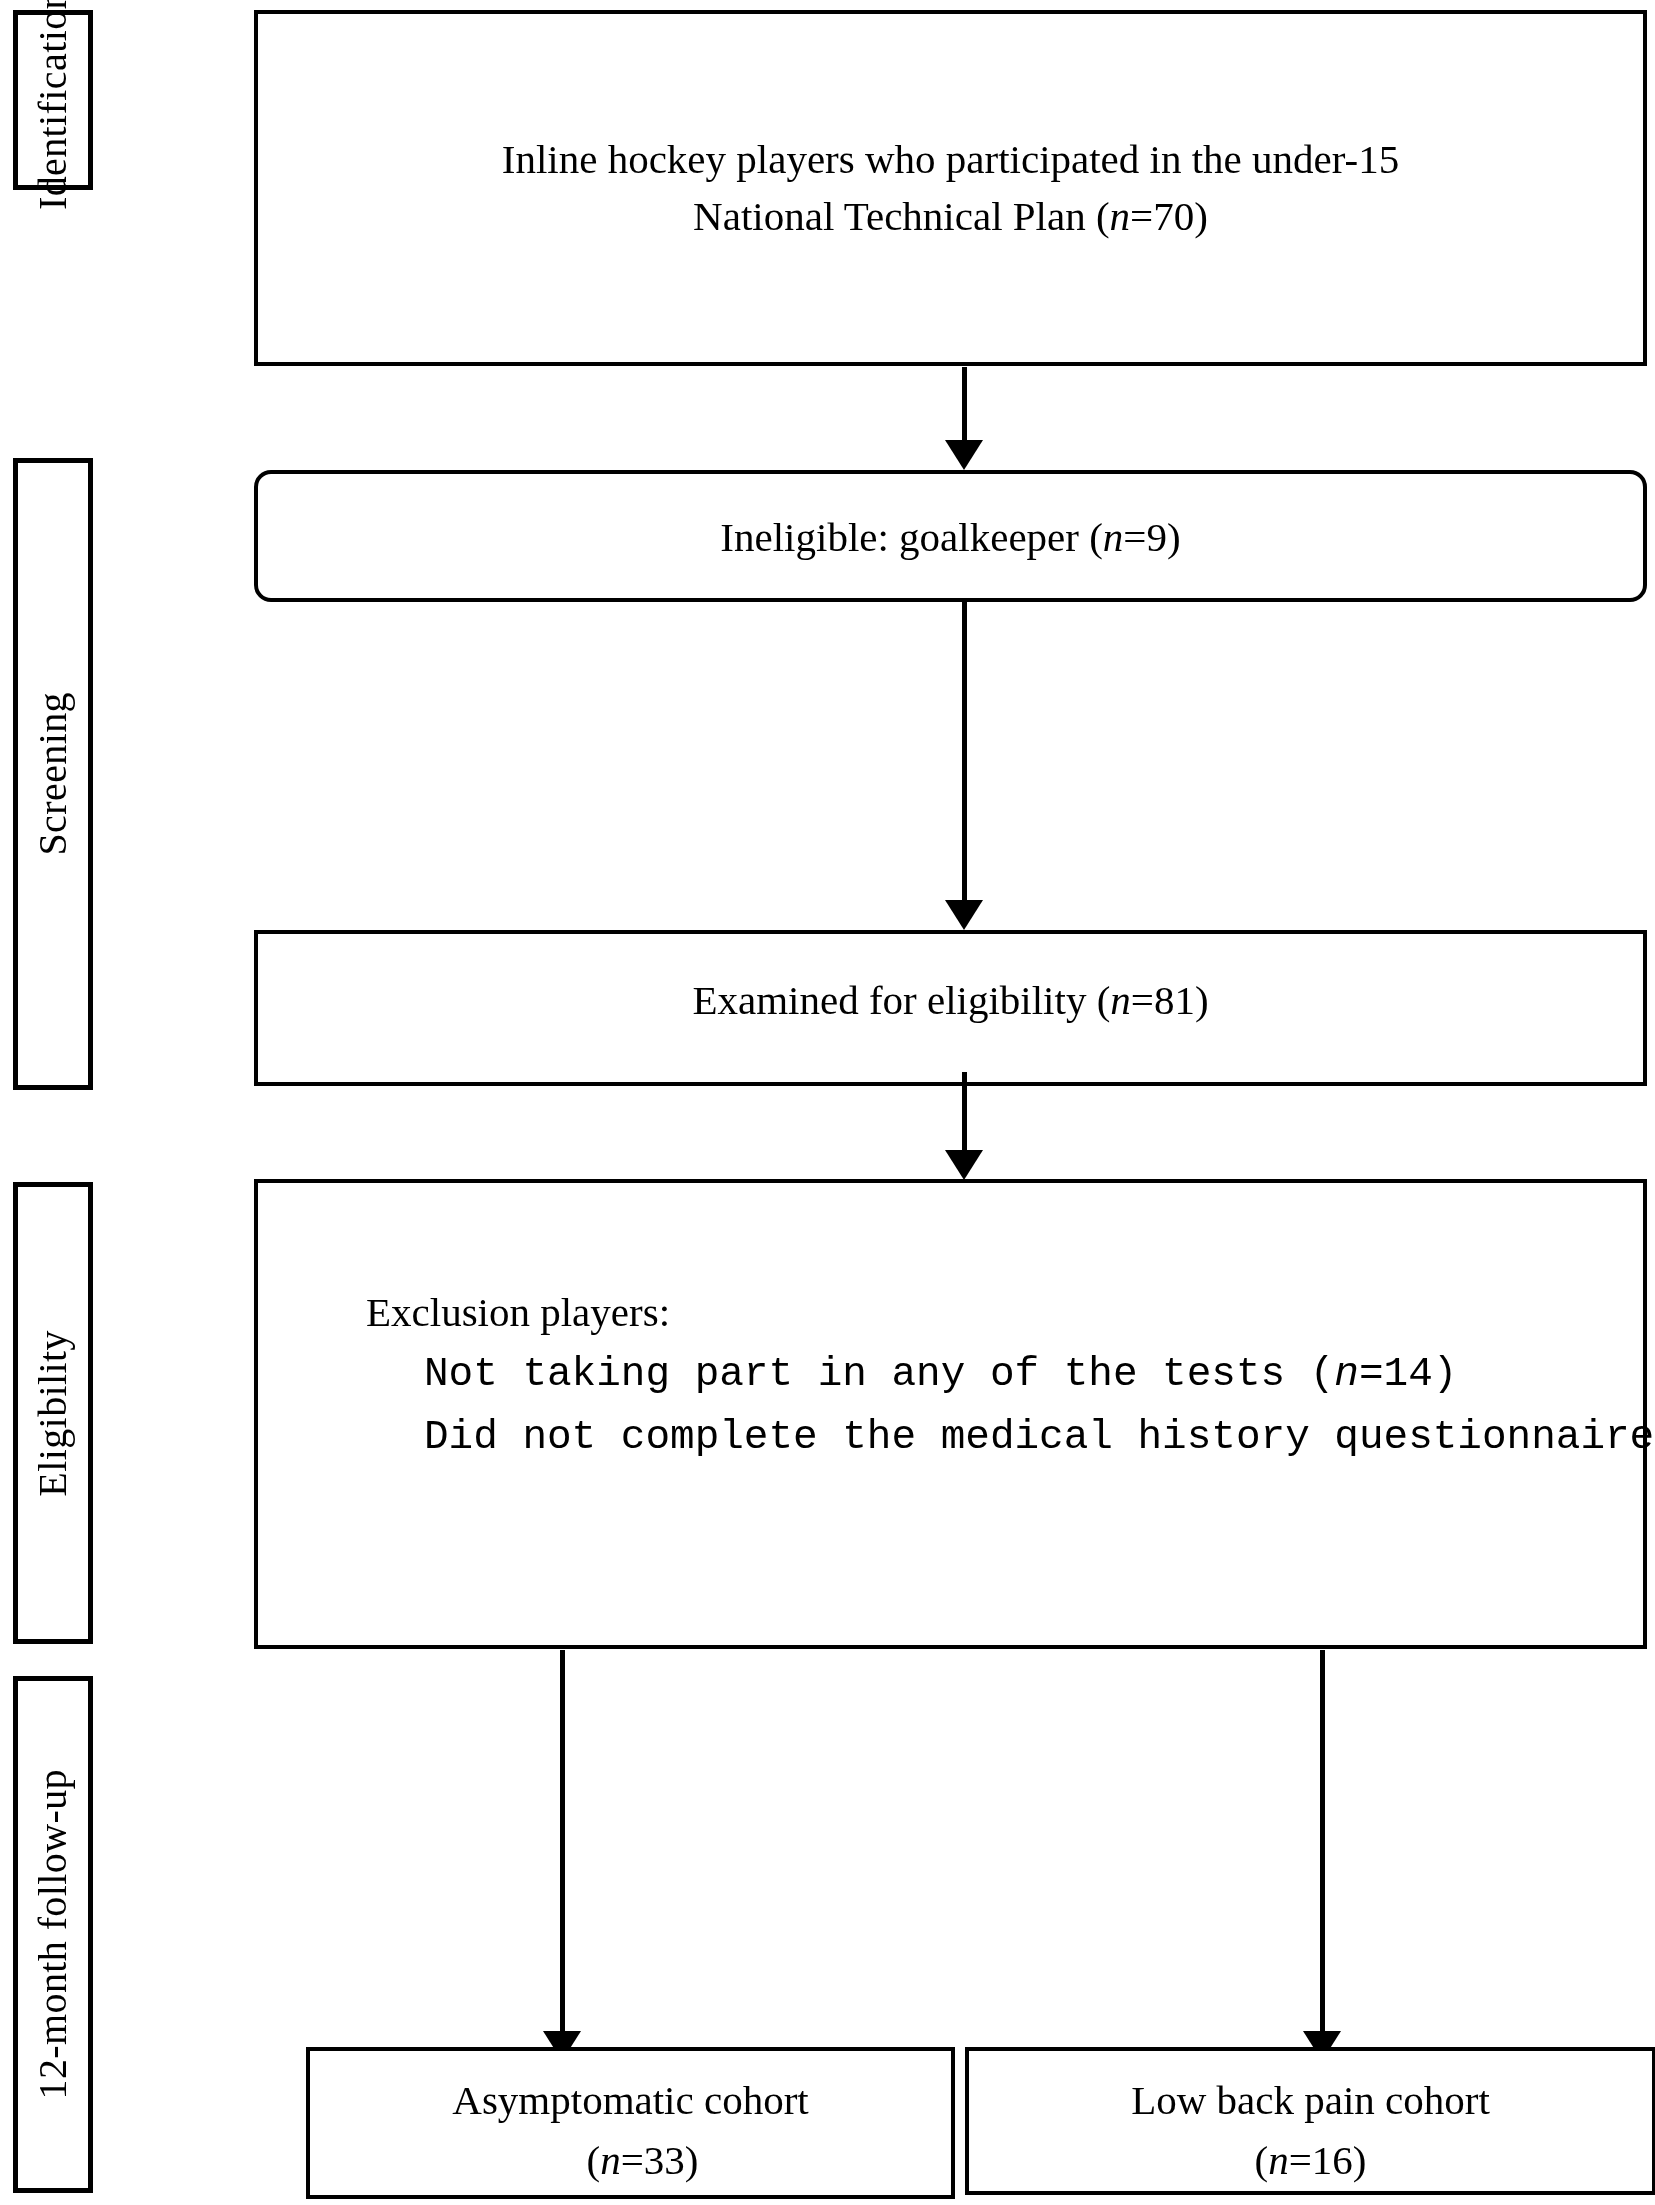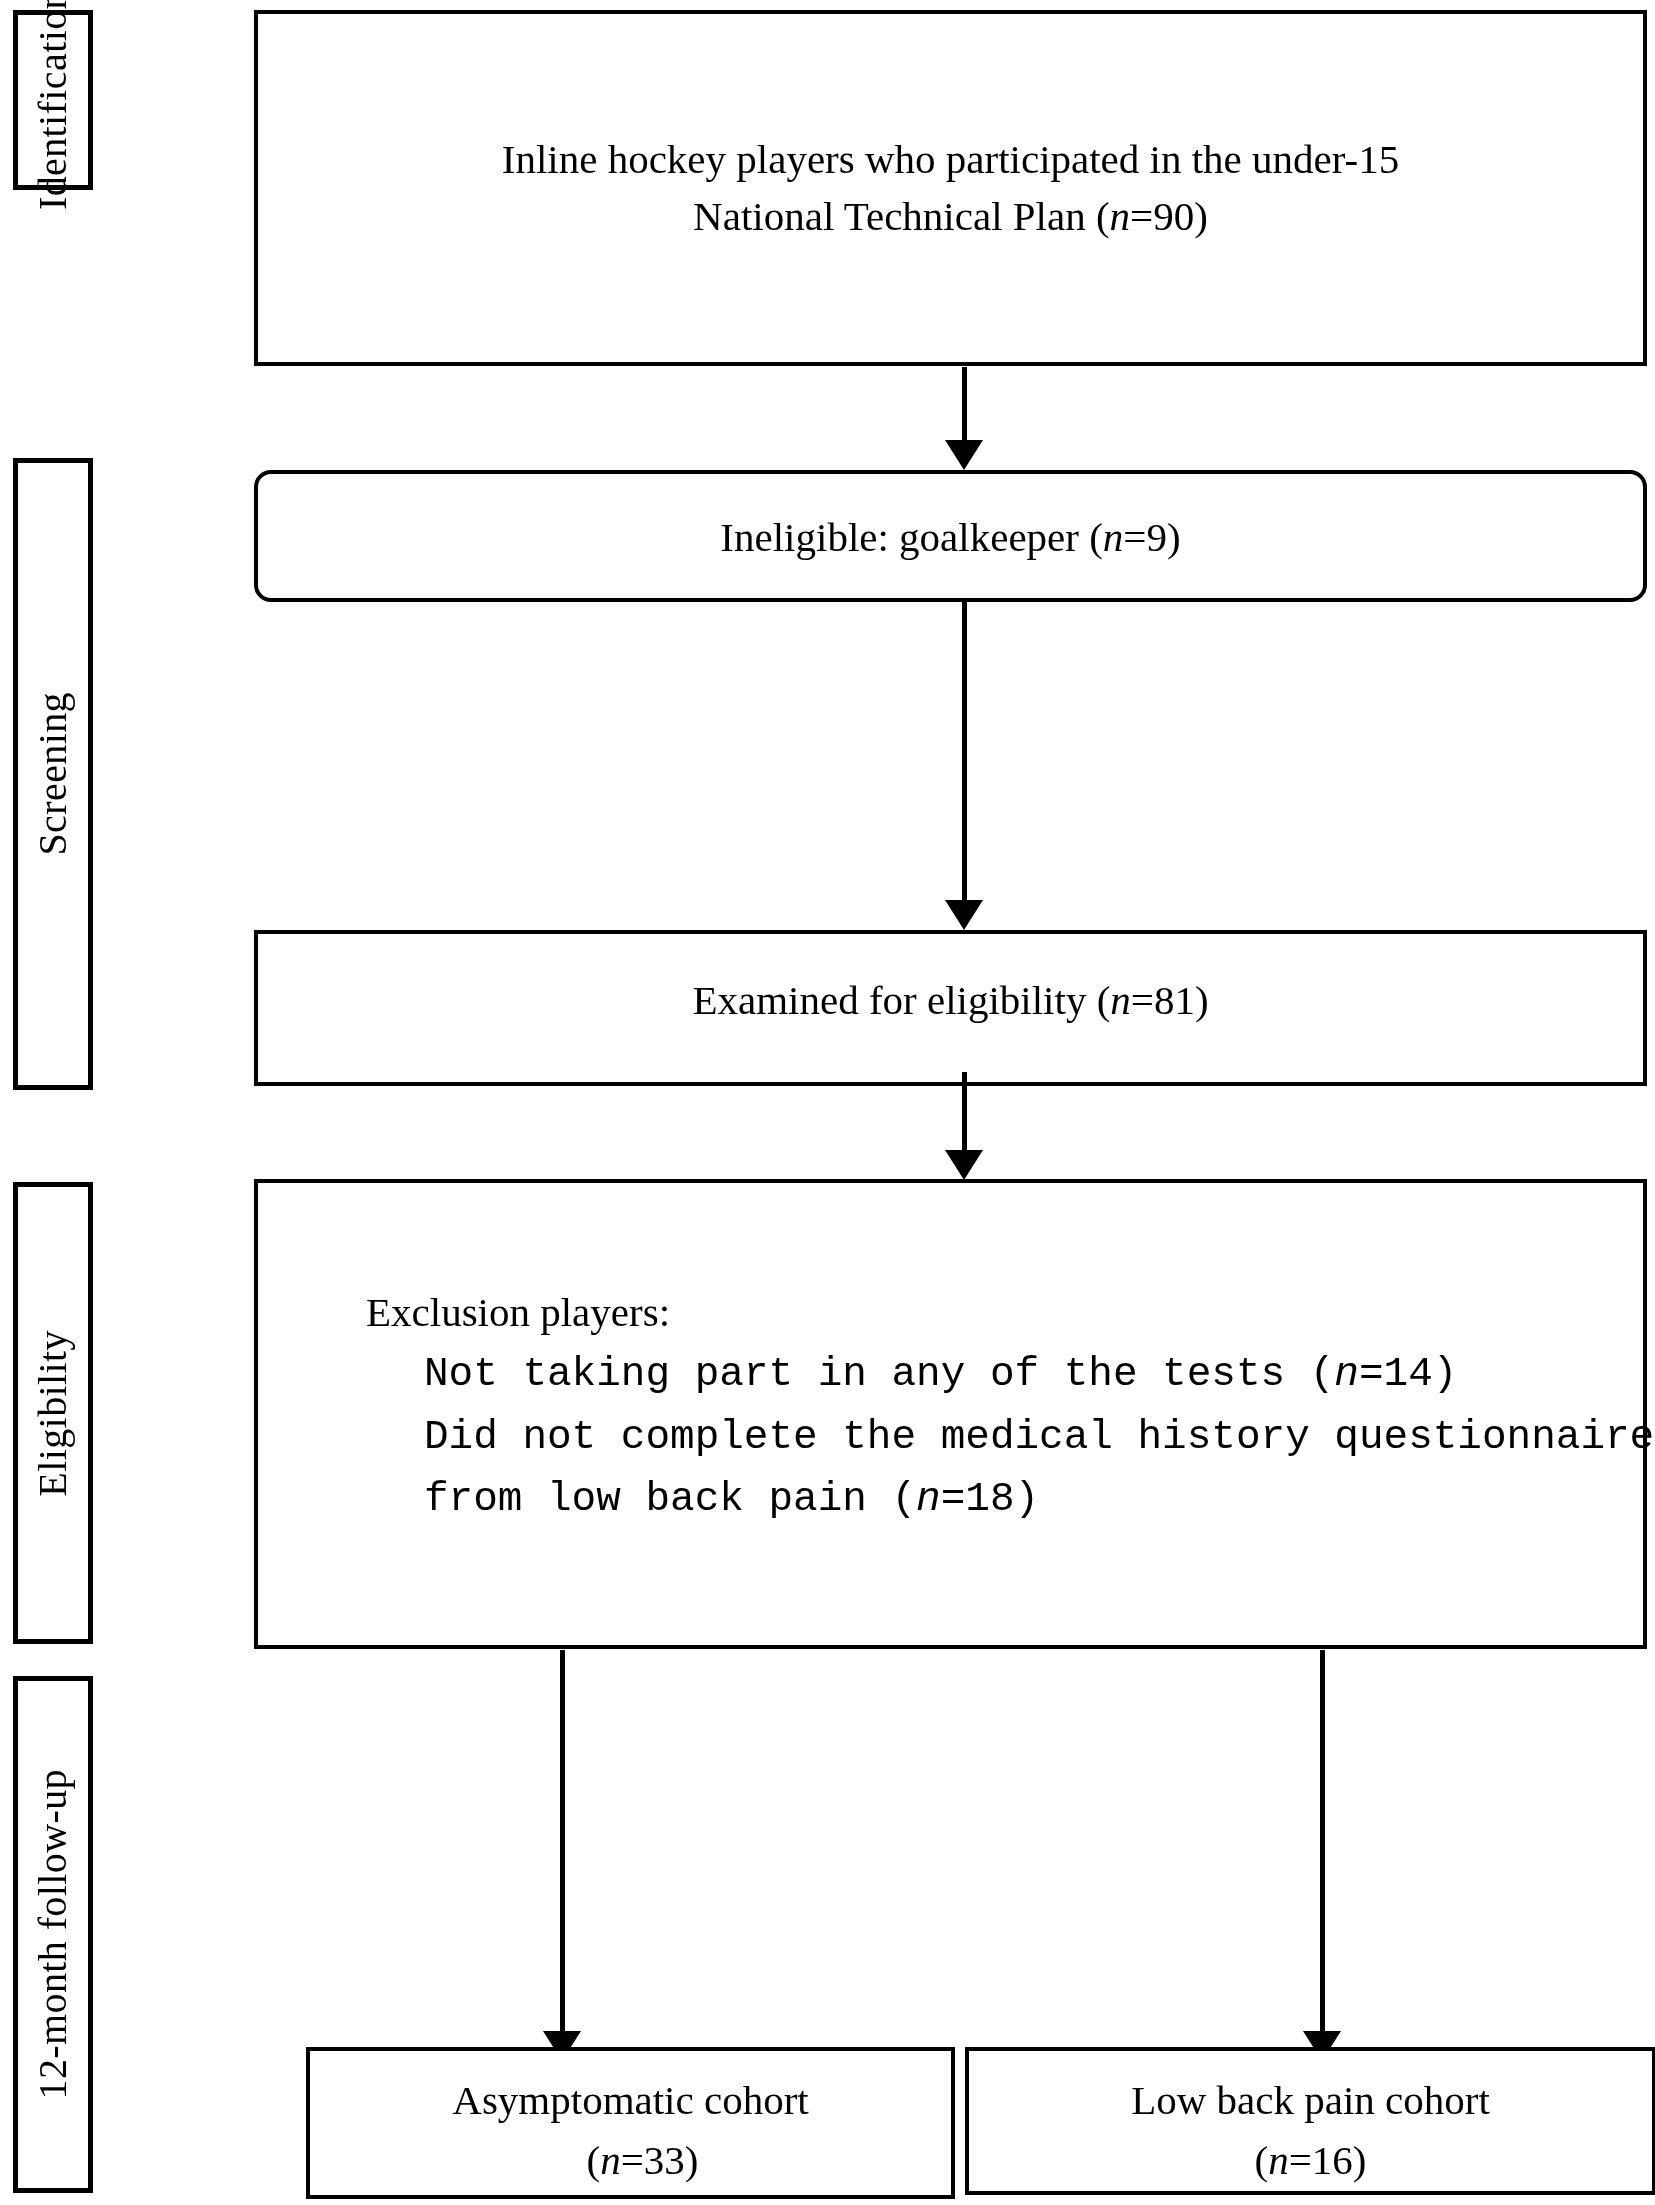--- a/index.html
+++ b/index.html
@@ -106,21 +106,21 @@
     <span class="stage-label">Eligibility</span>
   </div>
 
   <div class="stage-box" style="left:13.3px; top:1676px; width:80px; height:517px;">
     <span class="stage-label">12-month follow-up</span>
   </div>
 
   <div class="box" style="left:242px; top:10.3px; width:1393px; height:356px;">
     <div class="box-text" style="top:117px;">Inline hockey players who participated in the under-15</div>
     <div class="box-text" style="top:174px;">
-      <span>National Technical Plan (</span><em class="n">n</em><span>=90)</span>
+      <span>National Technical Plan (</span><em class="n">n</em><span>=70)</span>
     </div>
   </div>
 
   <div class="vline" style="left:962px; top:367px; height:80px;"></div>
   <div class="arrowhead" style="left:945px; top:440px;"></div>
 
   <div class="box" style="left:242px; top:470px; width:1393px; height:132px;border-radius:17px;">
     <div class="box-text" style="top:35px;">
       <span>Ineligible: goalkeeper (</span><em class="n">n</em><span>=9)</span>
     </div>
@@ -138,23 +138,20 @@
   <div class="vline" style="left:962px; top:1072px; height:81px;"></div>
   <div class="arrowhead" style="left:945px; top:1150px;"></div>
 
   <div class="box" style="left:242px; top:1179px; width:1393px; height:470px;">
     <div class="excl" style="left:108px; top:98px;">
       <span>Exclusion players:</span>
       <span class="indent">
         <span>Not taking part in any of the tests (</span><em class="n">n</em><span>=14)</span>
       </span>
       <span class="indent">Did not complete the medical history questionnaire</span>
-      <span class="indent">
-        <span>from low back pain (</span><em class="n">n</em><span>=18)</span>
-      </span>
     </div>
   </div>
 
   <div class="vline" style="left:560px; top:1650px; height:386px;"></div>
   <div class="arrowhead" style="left:543px; top:2031px;"></div>
 
   <div class="vline" style="left:1320px; top:1650px; height:386px;"></div>
   <div class="arrowhead" style="left:1303px; top:2031px;"></div>
 
   <div class="box" style="left:294px; top:2047px; width:649px; height:152px;">

